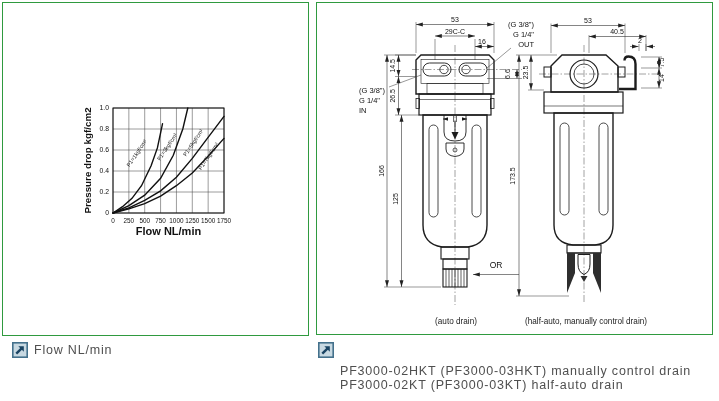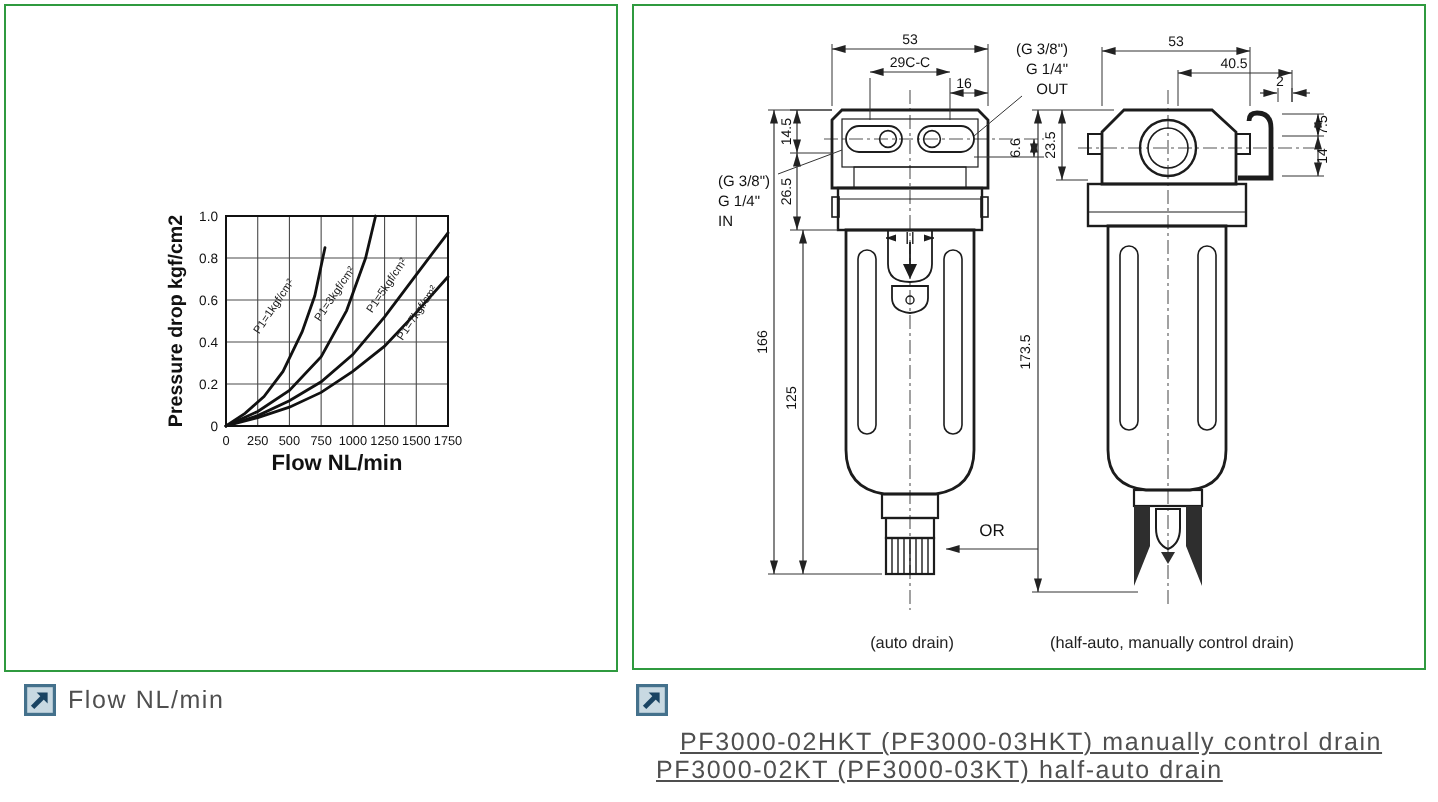--- a/index.html
+++ b/index.html
@@ -13,21 +13,21 @@
   .dt{font-size:7px;fill:#111;}
   .cap{font-size:8.2px;fill:#222;}
   .port{font-size:7.5px;fill:#111;}
   .or{font-size:8.5px;fill:#111;}
   .cl{stroke:#555;stroke-width:0.55;stroke-dasharray:7 2 1.5 2;fill:none;}
   .ext{stroke:#333;stroke-width:0.5;fill:none;}
   .dim{stroke:#333;stroke-width:0.6;fill:none;}
   .body-ln{stroke:#1c1c1c;fill:none;}
   .footer-item{position:absolute;display:flex;align-items:center;gap:6px;
                font-size:12.5px;letter-spacing:0.8px;color:var(--footer_text,#4f4f4f);white-space:nowrap;}
-  .footer-sub{position:absolute;font-size:12.5px;letter-spacing:0.8px;color:var(--footer_text,#4f4f4f);white-space:nowrap;text-decoration:underline;}
+  .footer-sub{position:absolute;font-size:12.5px;letter-spacing:0.8px;color:var(--footer_text,#4f4f4f);white-space:nowrap;}
   .link-icon{width:16px;height:16px;flex:0 0 16px;}
   .li-rect{fill:var(--icon_fill,#c8d9e2);stroke:var(--icon_border,#44718c);stroke-width:1.6;}
   .li-arrow-line{stroke:var(--icon_arrow,#1a4463);stroke-width:2.4;}
   .li-arrow-head{fill:var(--icon_arrow,#1a4463);}
 </style>
 </head>
 <body>
 
 <div id="panel-left" class="panel">
   <svg id="chart-svg" width="303" height="330" viewBox="0 0 303 330">
@@ -229,13 +229,13 @@
 
 <div class="footer-item" style="left:318px;top:342px;">
   <svg class="link-icon" viewBox="0 0 16 16">
     <rect class="li-rect" x="0.8" y="0.8" width="14.4" height="14.4"></rect>
     <path class="li-arrow-line" d="M4.3,11.7 L9.6,6.4"></path>
     <polygon class="li-arrow-head" points="6.3,4.2 11.8,4.2 11.8,9.7"></polygon>
   </svg>
 </div>
 
 <div class="footer-sub" style="left:340px;top:364px;">PF3000-02HKT (PF3000-03HKT) manually control drain</div>
-<div class="footer-sub" style="left:328px;top:378px;">PF3000-02KT (PF3000-03KT) half-auto drain</div>
+<div class="footer-sub" style="left:340px;top:378px;">PF3000-02KT (PF3000-03KT) half-auto drain</div>
 
 </body></html>

